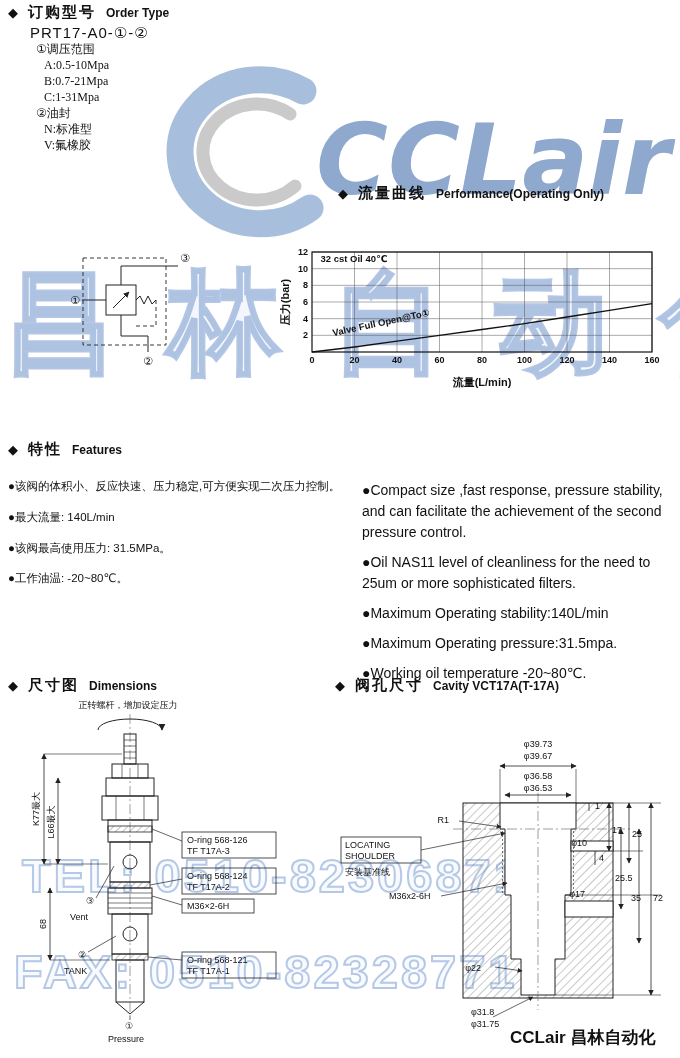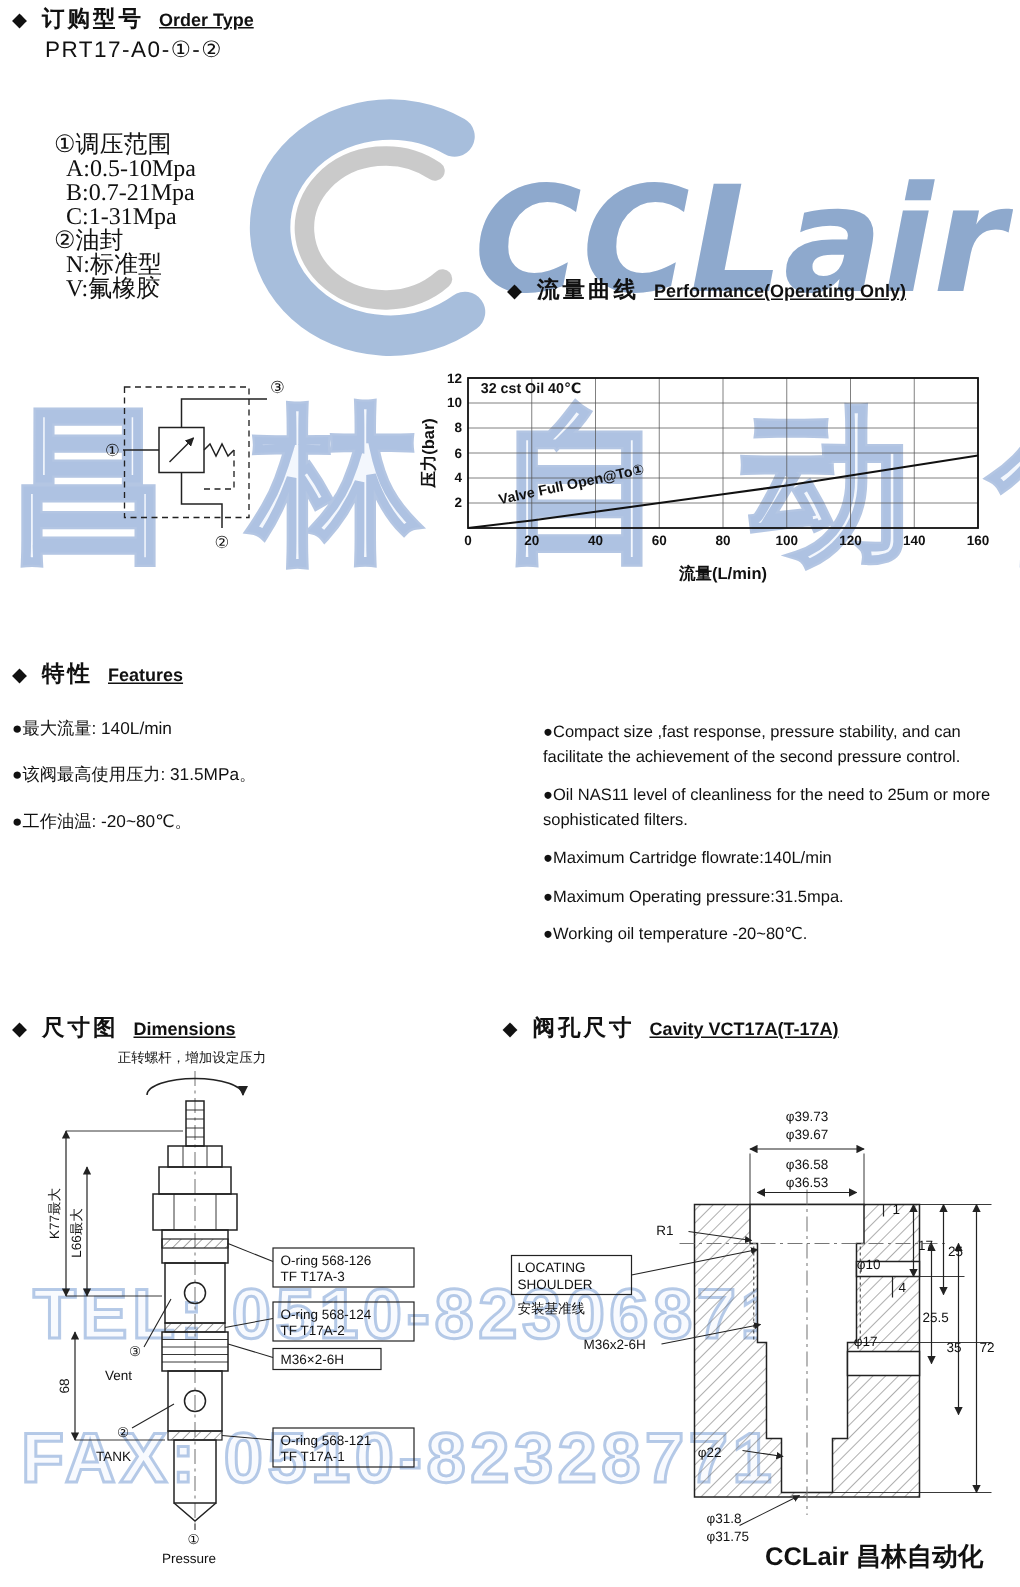--- a/index.html
+++ b/index.html
@@ -15,25 +15,25 @@
            font-size:112px; letter-spacing:52px; white-space:nowrap;
            color:rgba(226,236,250,0.40); -webkit-text-stroke:3px rgba(105,142,200,0.50); }
   .wm-contact { position:absolute; z-index:1; font-weight:bold; font-size:47px;
                 letter-spacing:3px; white-space:nowrap;
                 color:rgba(234,242,252,0.35); -webkit-text-stroke:2px rgba(122,158,212,0.55); }
 
   
   .sec-head { position:absolute; z-index:2; display:flex; align-items:baseline; gap:10px; }
   .sec-head .diamond { font-size:13px; }
   .sec-head .t-cn { font-size:15px; font-weight:bold; letter-spacing:2px; }
-  .sec-head .t-en { font-size:12px; font-weight:bold;text-decoration:underline; }
+  .sec-head .t-en { font-size:12px; font-weight:bold; }
 
   
   .order-model { position:absolute; left:30px; top:24px; z-index:2; font-size:15px; letter-spacing:1px; }
-  .order-list  { position:absolute; left:36px; top:41px; z-index:2; font-size:16px; line-height:16px;margin-top:48px; }
+  .order-list  { position:absolute; left:36px; top:41px; z-index:2; font-size:12px; line-height:16px; }
   .order-list .opt { padding-left:8px;font-family:Liberation Serif, serif; }
 
   
   .schematic, .chart-wrap, .drawing { position:absolute; z-index:2; }
   svg text { font-family:"Liberation Sans","DejaVu Sans",sans-serif; }
   .d-label { font-size:9px; fill:#111; }
   .part { fill:none; stroke:#222; stroke-width:1; }
   .bore { fill:#fff; stroke:#222; stroke-width:1; }
   .thin { stroke:#222; stroke-width:0.6; }
   .leader { stroke:#222; stroke-width:0.7; fill:none; }
@@ -48,21 +48,21 @@
   .axis-label { font-size:11px; font-weight:bold; fill:#111; }
   .curve { fill:none; stroke:#111; stroke-width:1.4; }
   .sch-line { stroke:#222; stroke-width:1; fill:none; }
   .sch-dash { stroke:#222; stroke-width:0.9; fill:none; stroke-dasharray:4 3; }
   .sch-num { font-size:11px; fill:#111; }
 
   
   .features-col { position:absolute; z-index:2; }
   .features-cn { font-size:11.5px; }
   .features-cn .fi { margin-bottom:13px; line-height:1.55; }
-  .features-en { font-size:11px; }
+  .features-en { font-size:14px; }
   .features-en .fi { margin-bottom:9px; line-height:1.5; }
 
   
   .footer-brand { position:absolute; left:510px; top:1026px; z-index:2;
                   font-size:17px; font-weight:bold; }
 </style>
 </head>
 <body>
 
 <div class="page">
@@ -168,28 +168,29 @@
         <text class="axis-label" text-anchor="middle" x="9" y="62" transform="rotate(-90 9 62)">压力(bar)</text>
       </svg>
   </div>
 
   <div class="sec-head" style="left:8px; top:440px;">
     <span class="diamond">◆</span>
     <span class="t-cn">特性</span>
     <span class="t-en">Features</span>
   </div>
   <div class="features-col features-cn" style="left:8px; top:478px; width:338px;">
+    <p class="fi">●该阀的体积小、反应快速、压力稳定,可方便实现二次压力控制。</p>
     <p class="fi">●最大流量: 140L/min</p>
     <p class="fi">●该阀最高使用压力: 31.5MPa。</p>
     <p class="fi">●工作油温: -20~80℃。</p>
   </div>
   <div class="features-col features-en" style="left:362px; top:480px; width:315px;">
     <p class="fi">●Compact size ,fast response, pressure stability, and can facilitate the achievement of the second pressure control.</p>
     <p class="fi">●Oil NAS11 level of cleanliness for the need to 25um or more sophisticated filters.</p>
-    <p class="fi">●Maximum Cartridge flowrate:140L/min</p>
+    <p class="fi">●Maximum Operating stability:140L/min</p>
     <p class="fi">●Maximum  Operating pressure:31.5mpa.</p>
     <p class="fi">●Working oil temperature -20~80℃.</p>
   </div>
 
   <div class="sec-head" style="left:8px; top:676px;">
     <span class="diamond">◆</span>
     <span class="t-cn">尺寸图</span>
     <span class="t-en">Dimensions</span>
   </div>
   <div class="sec-head" style="left:335px; top:676px;">

